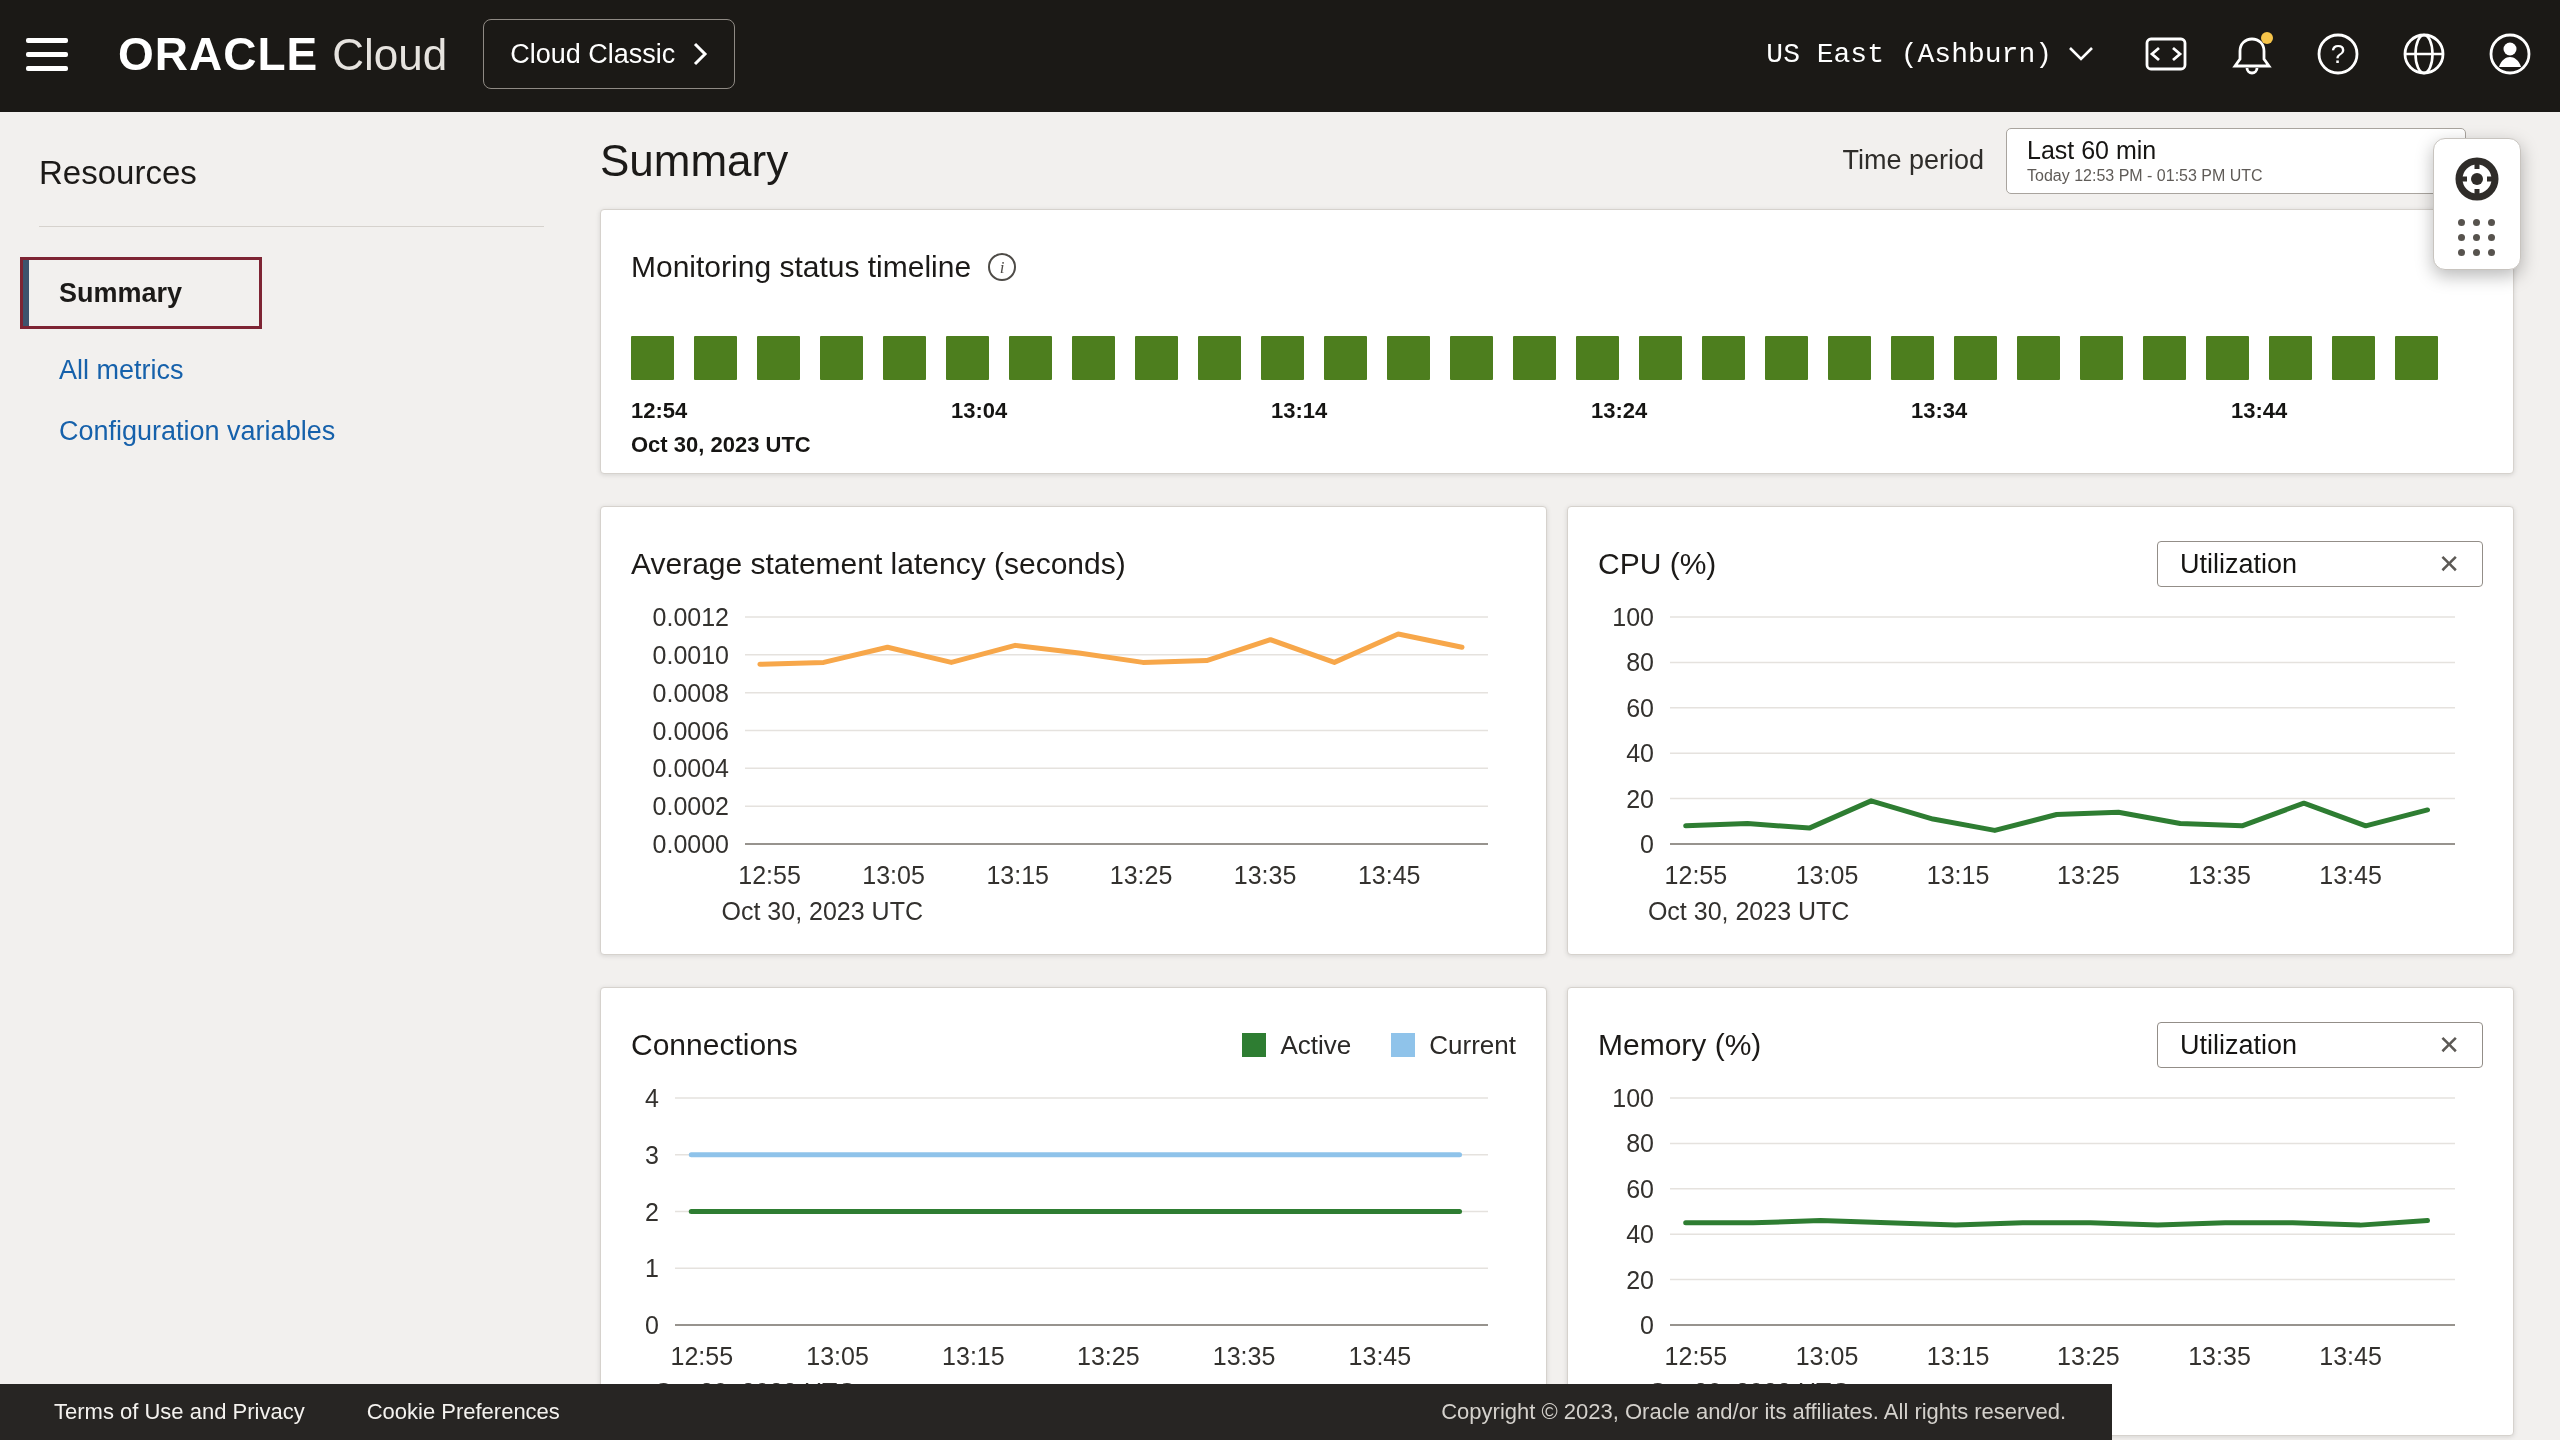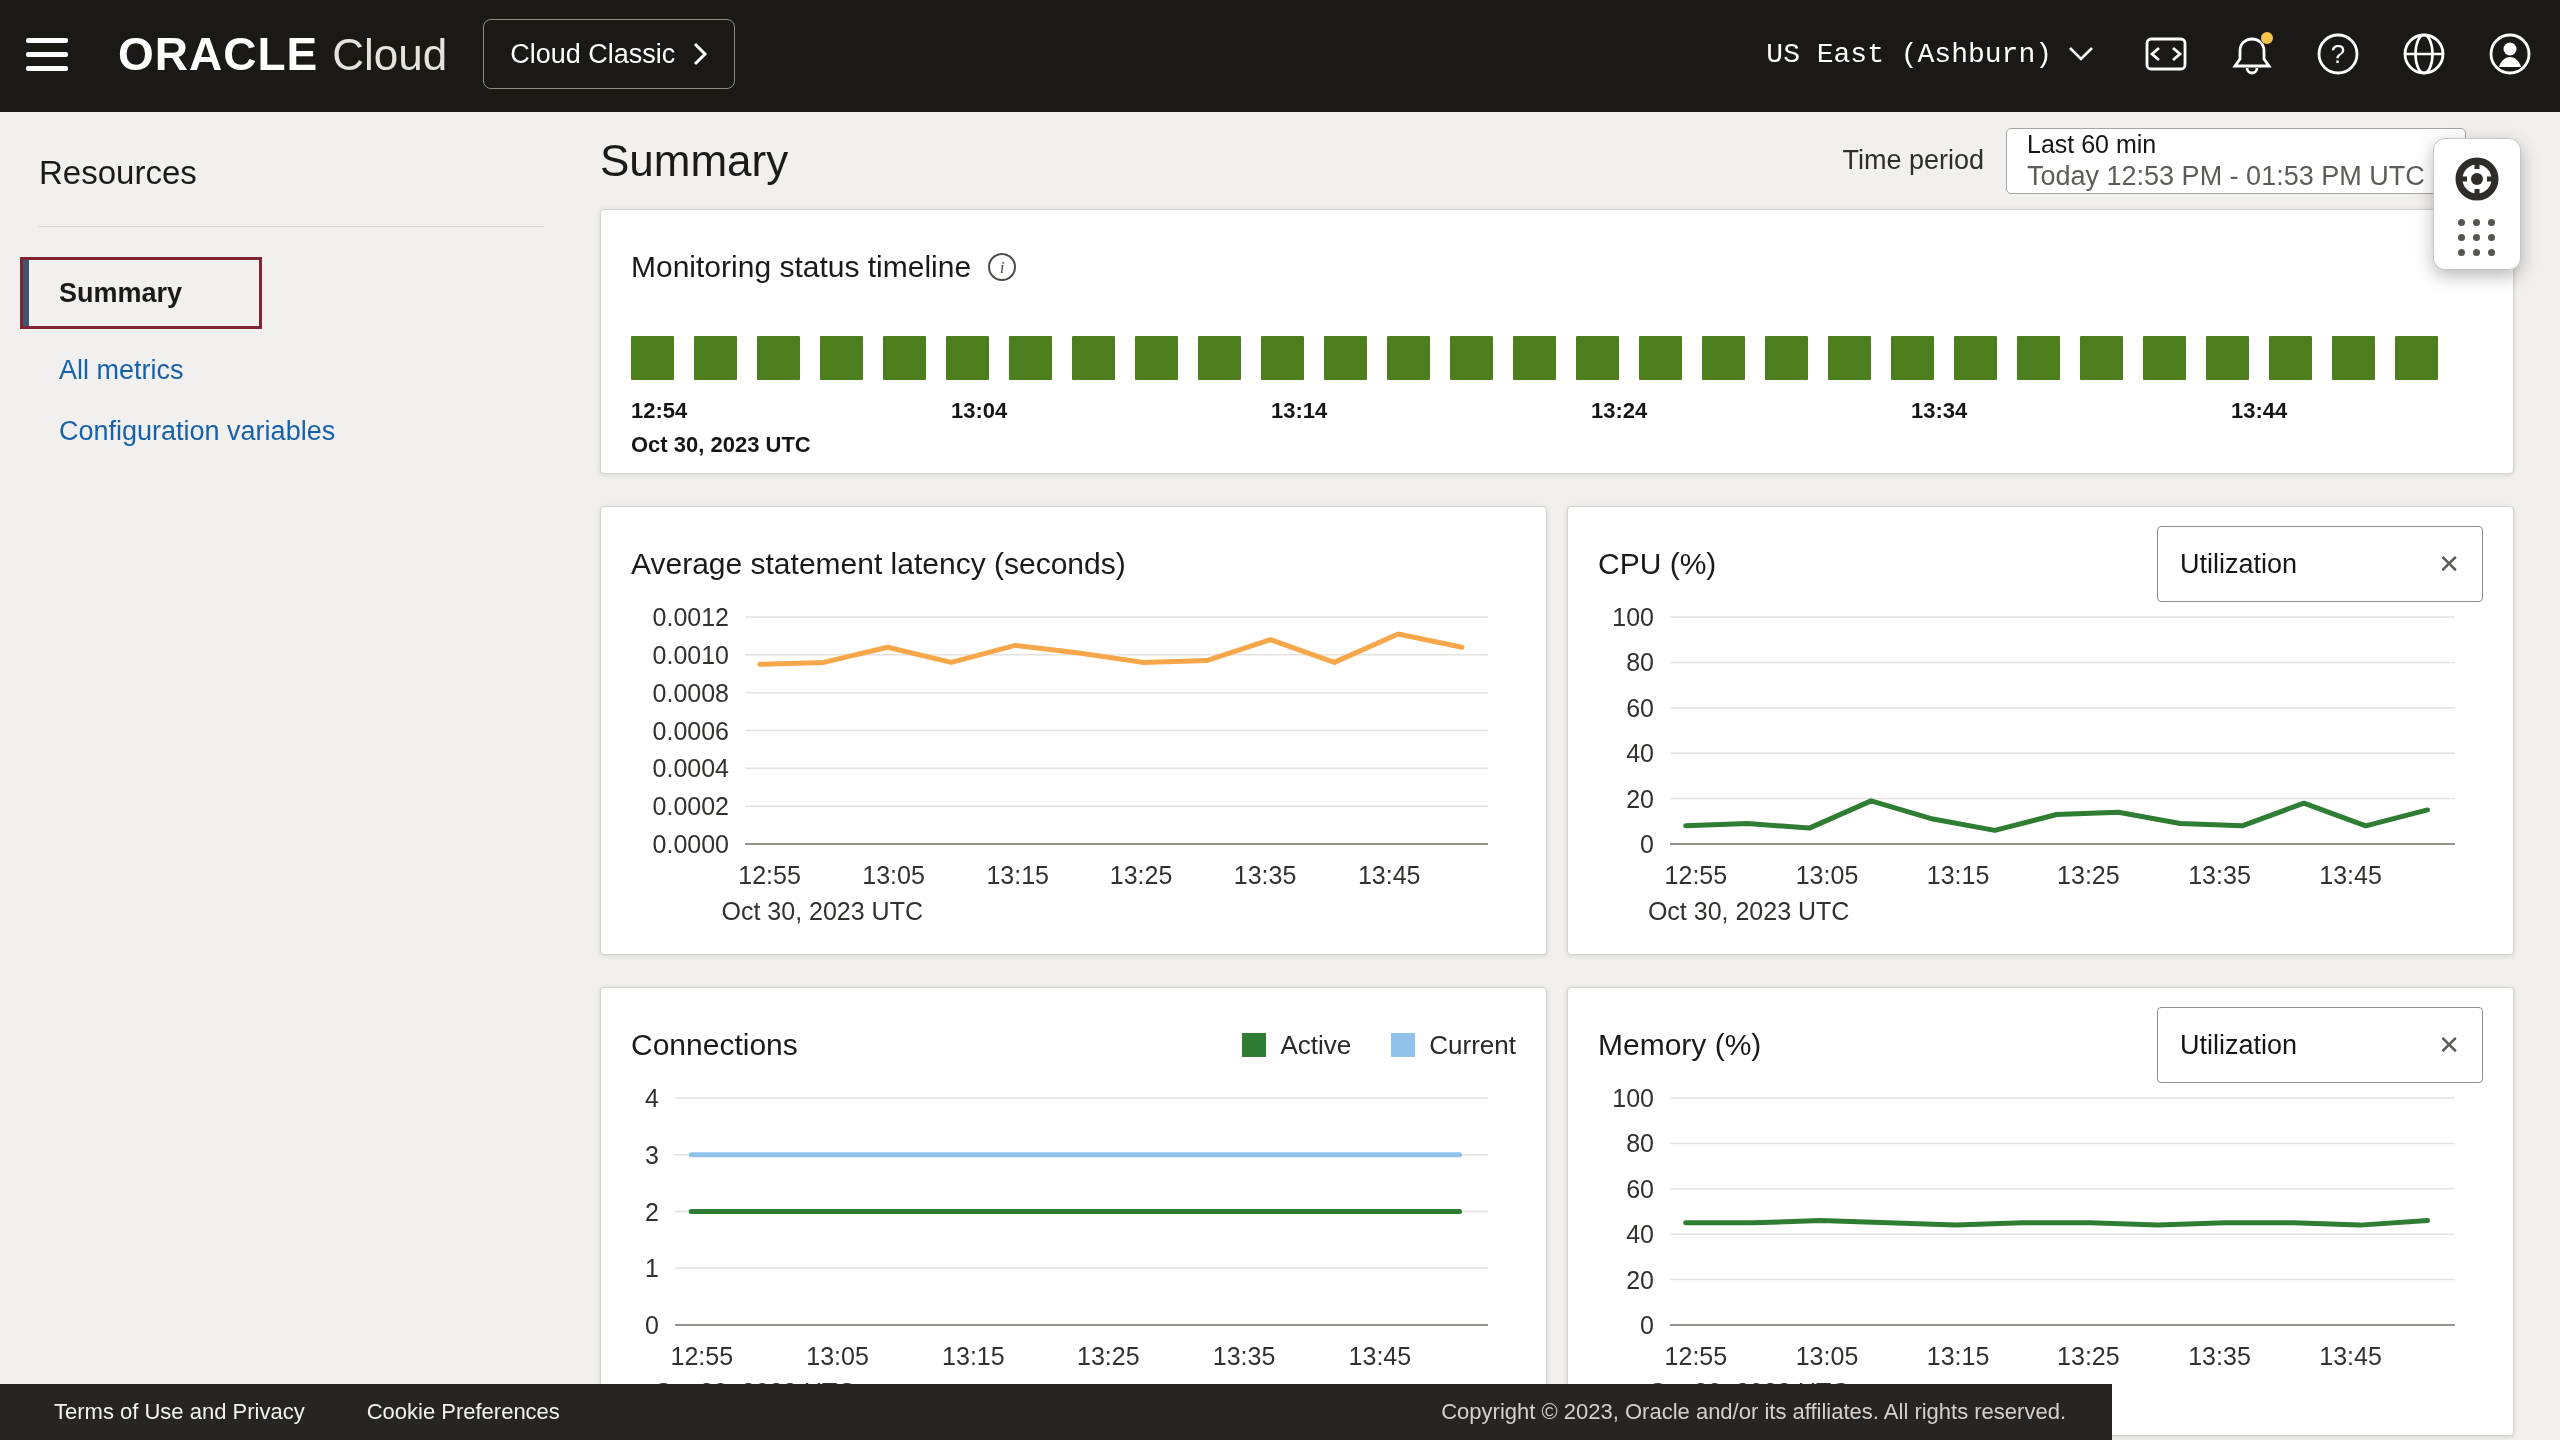--- a/index.html
+++ b/index.html
@@ -38,40 +38,40 @@
 
   
   .main{ position:absolute; top:112px; left:600px; width:1914px; }
   .title-row{ height:97px; display:flex; align-items:center; justify-content:space-between; }
   .page-title{ font-size:44px; font-weight:500; color:#1c1a18; }
   .tp-group{ display:flex; align-items:center; gap:22px; margin-right:48px; }
   .tp-label{ font-size:27px; color:#2f2d2a; }
   .tp-select{ width:460px; height:66px; border:1px solid #a9a49e; border-radius:5px; background:#fff;
               padding:7px 20px; display:flex; flex-direction:column; justify-content:center; cursor:pointer;}
   .tp-value{ font-size:25px; color:#161513; }
-  .tp-range{ font-size:27px; color:#5f5b57; margin-top:2px; }
+  .tp-range{ font-size:16px; color:#5f5b57; margin-top:2px; }
 
   .cards-grid{ display:grid; grid-template-columns:1fr 1fr; gap:32px 20px; }
   .card{ background:#fff; border:1px solid #d6d2cd; border-radius:4px; box-shadow:0 1px 5px rgba(0,0,0,.12);
          padding:26px 30px; }
   .timeline-card{ grid-column:1 / -1; height:265px; }
   .chart-card{ height:449px; display:flex; flex-direction:column; }
   .card-head{ height:62px; display:flex; align-items:center; justify-content:space-between; margin-bottom:6px;}
   .card-title{ font-size:30px; font-weight:400; color:#1c1a18; display:flex; align-items:center; gap:16px;}
   .chart-box{ flex:1; min-height:0; }
 
   
   .squares-wrap{ position:relative; margin-top:38px; height:132px; }
   .squares-row{ display:flex; gap:20px; }
   .status-square{ width:43px; height:44px; border-radius:1px; cursor:pointer; }
   .tl-tick{ position:absolute; top:62px; font-size:22px; font-weight:700; color:#161513; white-space:nowrap;}
   .tl-date{ position:absolute; top:96px; left:0; font-size:22px; font-weight:700; color:#161513; white-space:nowrap;}
 
   
-  .chip{ width:326px; height:76px; border:1px solid #938e88; border-radius:4px; display:flex;
+  .chip{ width:326px; height:46px; border:1px solid #938e88; border-radius:4px; display:flex;
          align-items:center; justify-content:space-between; padding:12px 22px; font-size:27px; color:#161513; cursor:pointer;}
   .chip-x{ font-size:26px; color:#5c5955; cursor:pointer; }
   .legend{ display:flex; align-items:center; gap:40px; font-size:26px; color:#2b2927; }
   .legend-item{ display:flex; align-items:center; gap:14px; }
   .swatch{ width:24px; height:24px; display:inline-block; }
 
   
   .float-widget{ position:fixed; right:39px; top:138px; width:88px; height:132px; background:#fff;
                  border:1px solid #c8c4bf; border-radius:12px; box-shadow:0 6px 18px rgba(0,0,0,.28);
                  display:flex; flex-direction:column; align-items:center; justify-content:center; gap:12px;

